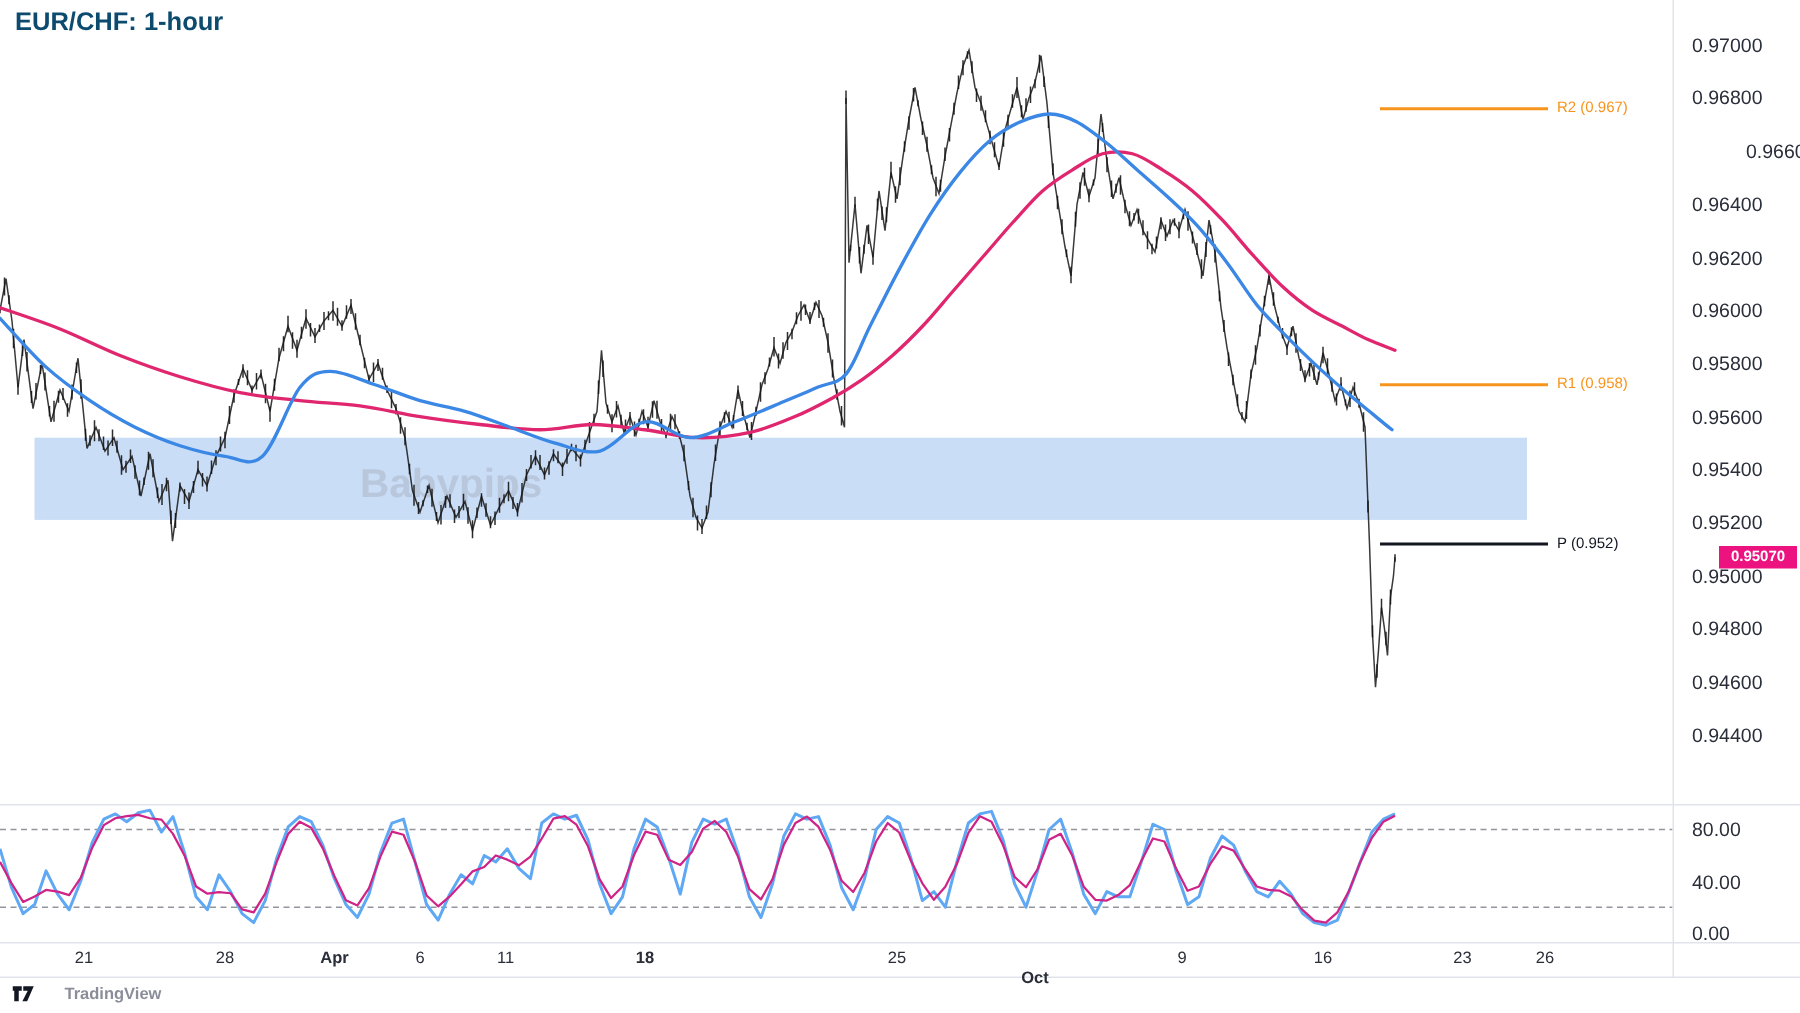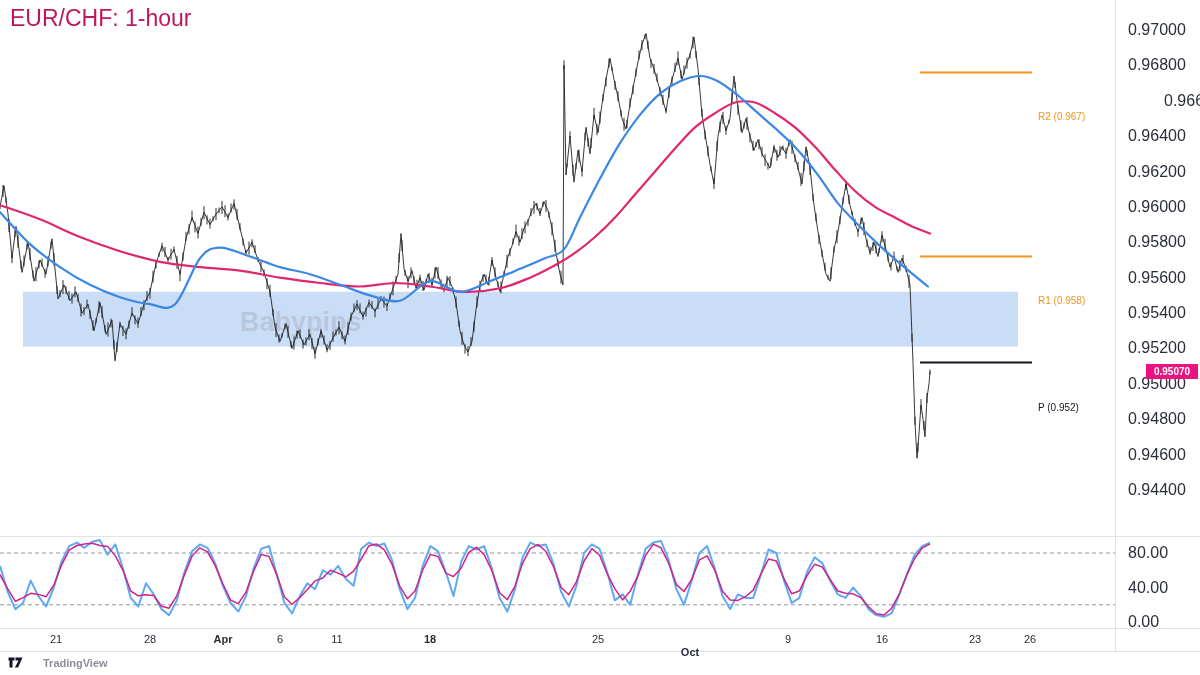--- a/index.html
+++ b/index.html
@@ -1,23 +1,23 @@
 <!DOCTYPE html>
 <html><head>
 <meta charset="utf-8">
 <style>
   html,body{margin:0;padding:0;background:#ffffff;}
   #stage{position:relative;width:1200px;height:675px;background:#ffffff;overflow:hidden;
          font-family:"Liberation Sans",sans-serif;color:#131722;}
   #plot{position:absolute;left:0;top:0;}
-  .chart-title{position:absolute;left:10px;top:5px;font-size:23px;font-weight:400;color:#be185d;letter-spacing:0;}
-  .tick{position:absolute;font-size:16px;color:#2a2e39;transform:translateY(-50%);white-space:nowrap;}
+  .chart-title{position:absolute;left:10px;top:5px;font-size:17px;font-weight:700;color:#0c4a6e;letter-spacing:0;}
+  .tick{position:absolute;font-size:13px;color:#2a2e39;transform:translateY(-50%);white-space:nowrap;}
   .ttick{position:absolute;top:633px;font-size:11px;color:#2a2e39;transform:translateX(-50%);white-space:nowrap;}
   .ttick.bold{font-weight:700;}
-  .pivot-label{position:absolute;font-size:10px;transform:translateY(-50%);white-space:nowrap;margin-top:44px;}
+  .pivot-label{position:absolute;font-size:10px;transform:translateY(-50%);white-space:nowrap;}
   #last-badge{position:absolute;left:1146px;width:52px;height:15px;background:#ec1380;color:#ffffff;
               font-size:10px;font-weight:700;display:flex;align-items:center;justify-content:center;}
   #tv-logo{position:absolute;left:8px;top:656px;display:flex;align-items:center;gap:20px;}
   #tv-logo .brand{font-size:11px;font-weight:600;color:#8a8e99;}
 </style>
 </head>
 <body>
 
 <div id="stage">
   <svg id="plot" width="1200" height="675">

